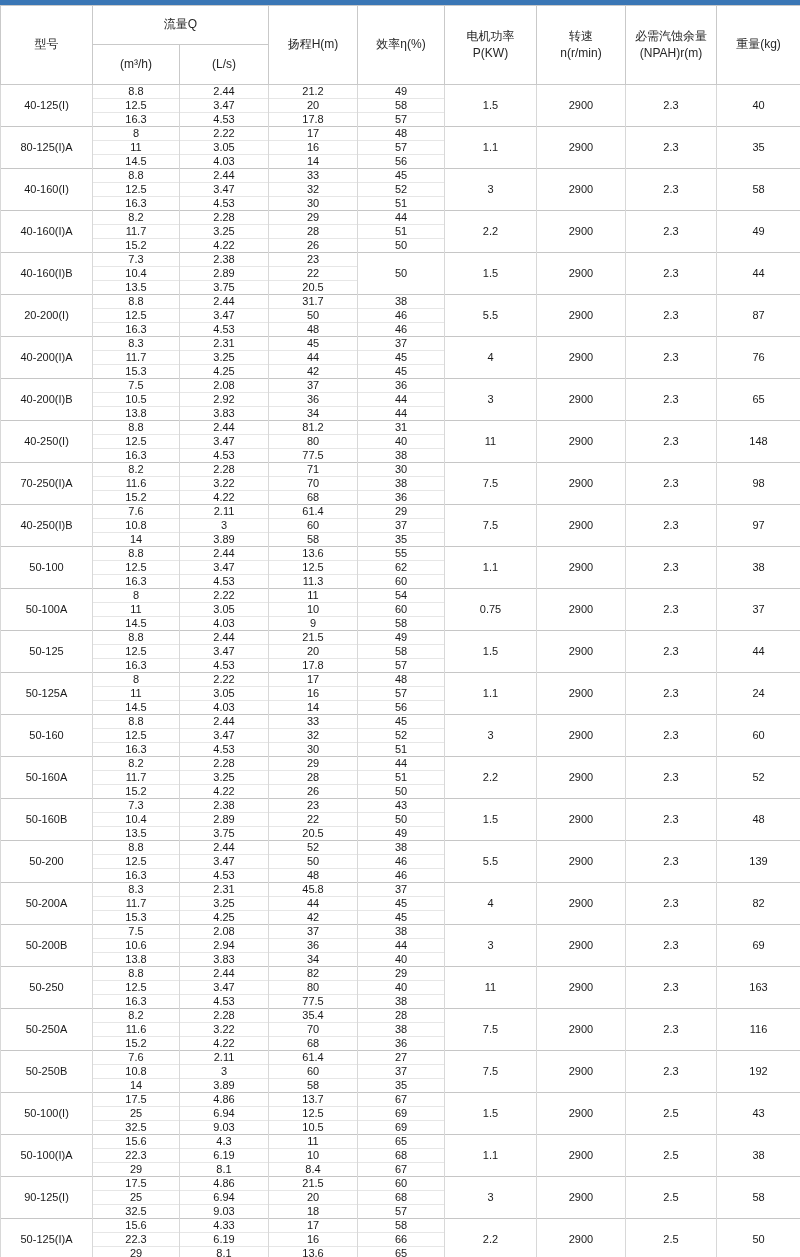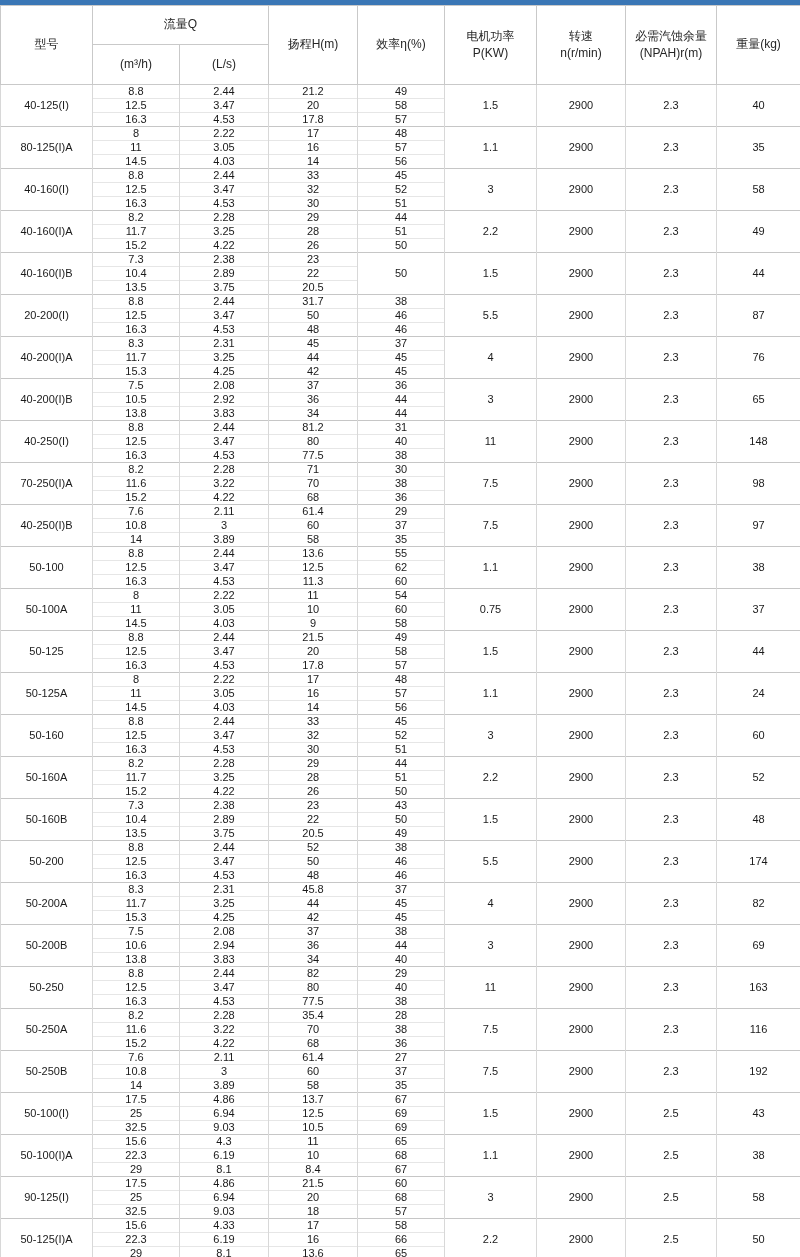--- a/index.html
+++ b/index.html
@@ -504,21 +504,21 @@
       </tr>
       <tr class="group-start">
         <td rowspan="3">50-200</td>
         <td>8.8</td>
         <td>2.44</td>
         <td>52</td>
         <td>38</td>
         <td rowspan="3">5.5</td>
         <td rowspan="3">2900</td>
         <td rowspan="3">2.3</td>
-        <td rowspan="3">174</td>
+        <td rowspan="3">139</td>
       </tr>
       <tr class="sub-row">
         <td>12.5</td>
         <td>3.47</td>
         <td>50</td>
         <td>46</td>
       </tr>
       <tr class="sub-row">
         <td>16.3</td>
         <td>4.53</td>

